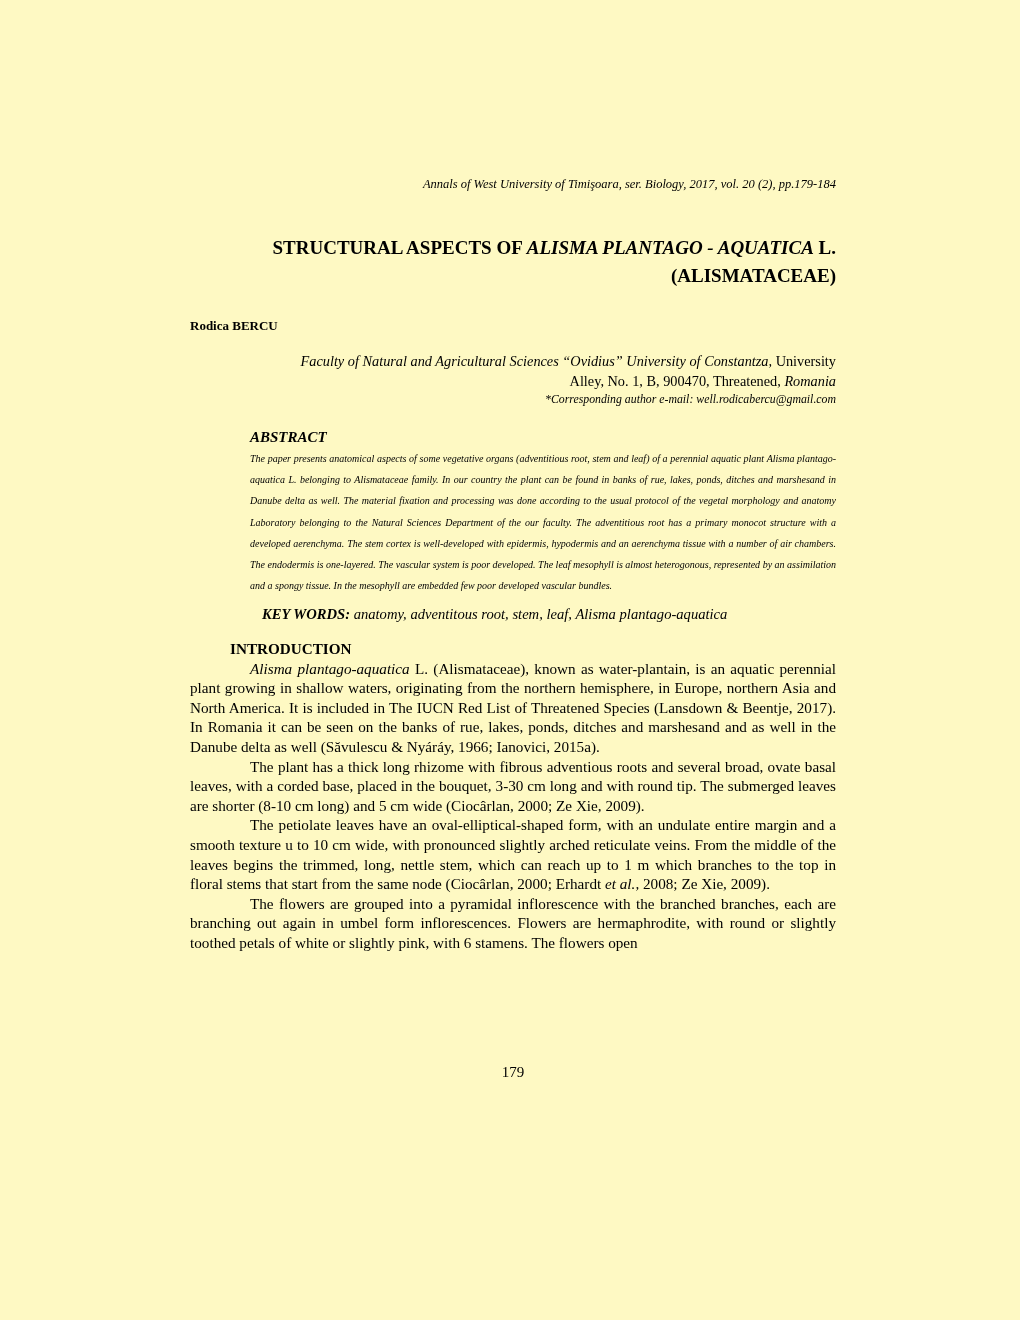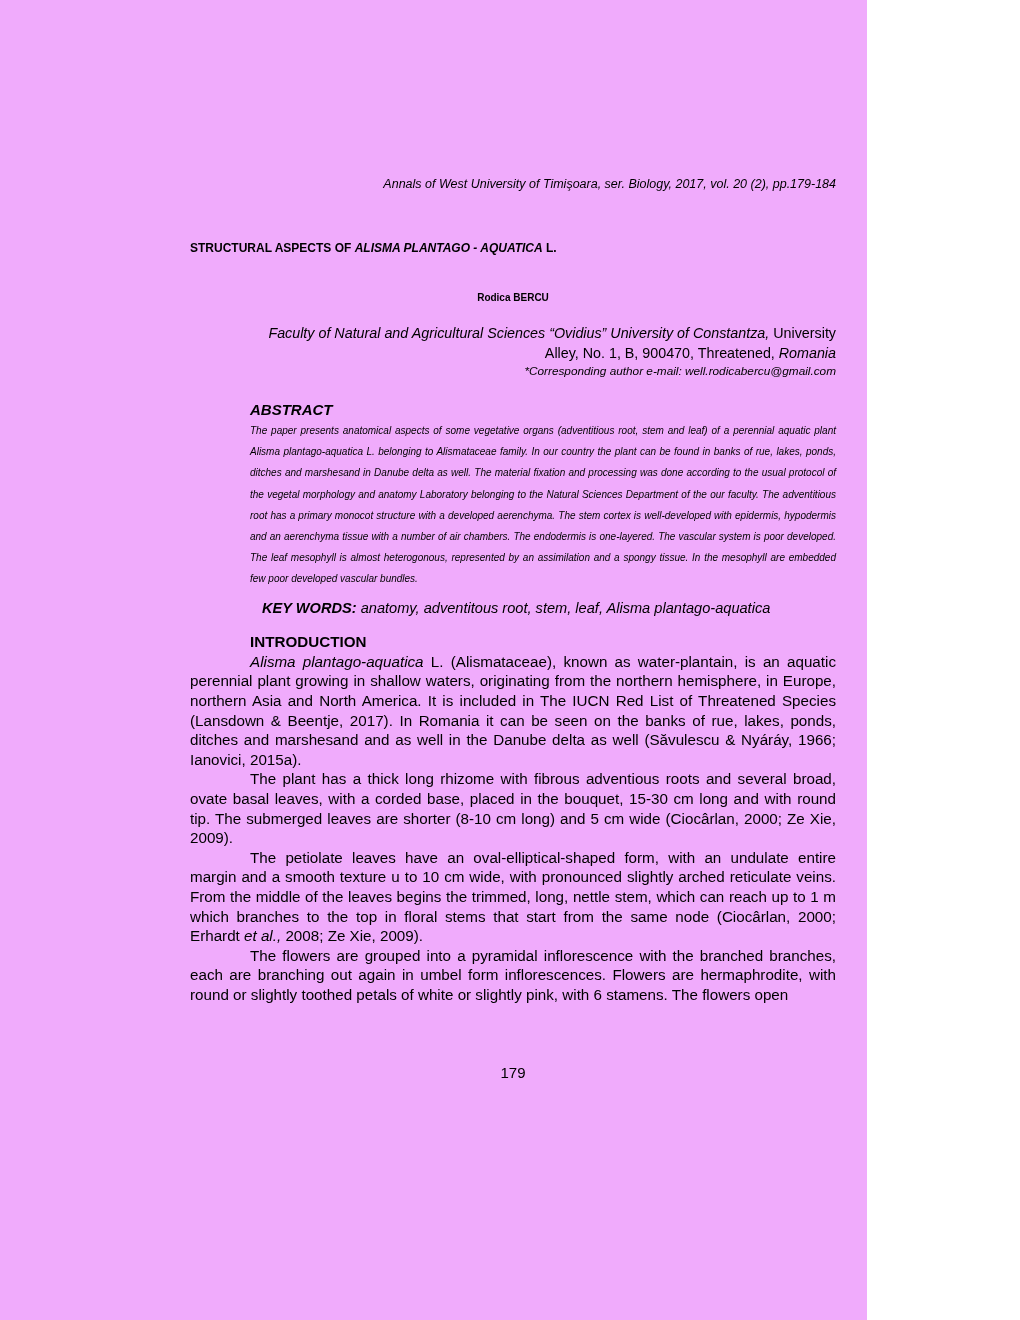--- a/index.html
+++ b/index.html
@@ -1,51 +1,51 @@
 <!DOCTYPE html>
 <html><head>
 <meta charset="utf-8">
 <style>
   * { box-sizing: border-box; }
   html, body { margin: 0; padding: 0; background: #ffffff; }
   .page {
     position: relative;
-    width: 867px;
+    width: 1020px;
     height: 1320px;
-    background: #f0abfc;
-    font-family: Liberation Sans, sans-serif;
+    background: #fef9c3;
+    font-family: Liberation Serif, serif;
     color: #000000;
     overflow: hidden;
   }
   .content {
     position: absolute;
     left: 190px;
     top: 0;
     width: 646px;
   }
   .running-head {
     margin-top: 176px;
     font-size: 12.5px;
     font-style: italic;
     text-align: right;
     line-height: 16px;
   }
   .title {
     margin: 42px 0 0 0;
-    font-size: 12px;
+    font-size: 19px;
     font-weight: bold;
-    text-align: left;
+    text-align: right;
     line-height: 28px;
   }
   .title .ital { font-style: italic; }
   .author {
     margin-top: 26px;
-    font-size: 10px;
+    font-size: 13px;
     font-weight: bold;
-    text-align: center;
+    text-align: left;
     line-height: 19px;
   }
   .affiliation { margin-top: 17px; text-align: right; }
   .affil-main { font-size: 14.3px; line-height: 19.5px; }
   .affil-main .ital { font-style: italic; }
   .affil-small { font-size: 11.8px; line-height: 16px; }
   .italic { font-style: italic; }
   .abstract-block { margin-left: 60px; margin-top: 20px; width: 586px; }
   .abstract-heading {
     font-size: 15px;
@@ -64,21 +64,21 @@
     margin: 8px;
     font-size: 14.6px;
     line-height: 21.2px;
     text-align: justify;
     text-indent: 4px;
   }
   .keywords .label { font-weight: bold; }
   .keywords .ital { font-style: italic; }
   .section-heading {
     margin-top: 13px;
-    margin-left: 60px;
+    margin-left: 40px;
     font-size: 15.2px;
     font-weight: bold;
     line-height: 20px;
   }
   .body-par {
     margin: 0;
     font-size: 15.2px;
     line-height: 19.6px;
     text-align: justify;
     text-indent: 60px;
@@ -96,41 +96,42 @@
 </head>
 <body>
 
 <div class="page">
   <div class="content">
 
     <div class="running-head">Annals of West University of Timişoara, ser. Biology, 2017, vol. 20 (2), pp.179-184</div>
 
     <h1 class="title">
       <div><span>STRUCTURAL ASPECTS OF </span><span class="ital">ALISMA PLANTAGO - AQUATICA</span><span> L.</span></div>
+      <div>(ALISMATACEAE)</div>
     </h1>
 
     <div class="author">Rodica BERCU</div>
 
     <div class="affiliation">
       <div class="affil-main"><span class="ital">Faculty of Natural and Agricultural Sciences “Ovidius” University of Constantza,</span><span> University</span></div>
       <div class="affil-main"><span>Alley, No. 1, B, 900470, Threatened, </span><span class="ital">Romania</span></div>
       <div class="affil-small italic">*Corresponding author e-mail: well.rodicabercu@gmail.com</div>
     </div>
 
     <div class="abstract-block">
       <div class="abstract-heading">ABSTRACT</div>
       <p class="abstract-text">The paper presents anatomical aspects of some vegetative organs (adventitious root, stem and leaf) of a perennial aquatic plant Alisma plantago-aquatica L. belonging to Alismataceae family. In our country the plant can be found in banks of rue, lakes, ponds, ditches and marshesand in Danube delta as well. The material fixation and processing was done according to the usual protocol of the vegetal morphology and anatomy Laboratory belonging to the Natural Sciences Department of the our faculty. The adventitious root has a primary monocot structure with a developed aerenchyma. The stem cortex is well-developed with epidermis, hypodermis and an aerenchyma tissue with a number of air chambers. The endodermis is one-layered. The vascular system is poor developed. The leaf mesophyll is almost heterogonous, represented by an assimilation and a spongy tissue. In the mesophyll are embedded few poor developed vascular bundles.</p>
       <p class="keywords"><span class="label ital">KEY WORDS:</span><span class="ital"> anatomy, adventitous root, stem, leaf, Alisma plantago-aquatica</span></p>
     </div>
 
     <div class="section-heading">INTRODUCTION</div>
 
     <p class="body-par"><span class="ital">Alisma plantago-aquatica</span><span> L. (Alismataceae), known as water-plantain, is an aquatic perennial plant growing in shallow waters, originating from the northern hemisphere, in Europe, northern Asia and North America. It is included in The IUCN Red List of Threatened Species (Lansdown &amp; Beentje, 2017). In Romania it can be seen on the banks of rue, lakes, ponds, ditches and marshesand and as well in the Danube delta as well (Săvulescu &amp; Nyáráy, 1966; Ianovici, 2015a).</span></p>
 
-    <p class="body-par">The plant has a thick long rhizome with fibrous adventious roots and several broad, ovate basal leaves, with a corded base, placed in the bouquet, 15-30 cm long and with round tip. The submerged leaves are shorter (8-10 cm long) and 5 cm wide (Ciocârlan, 2000; Ze Xie, 2009).</p>
+    <p class="body-par">The plant has a thick long rhizome with fibrous adventious roots and several broad, ovate basal leaves, with a corded base, placed in the bouquet, 3-30 cm long and with round tip. The submerged leaves are shorter (8-10 cm long) and 5 cm wide (Ciocârlan, 2000; Ze Xie, 2009).</p>
 
     <p class="body-par"><span>The petiolate leaves have an oval-elliptical-shaped form, with an undulate entire margin and a smooth texture u to 10 cm wide, with pronounced slightly arched reticulate veins. From the middle of the leaves begins the trimmed, long, nettle stem, which can reach up to 1 m which branches to the top in floral stems that start from the same node (Ciocârlan, 2000; Erhardt </span><span class="ital">et al.,</span><span> 2008; Ze Xie, 2009).</span></p>
 
     <p class="body-par">The flowers are grouped into a pyramidal inflorescence with the branched branches, each are branching out again in umbel form inflorescences. Flowers are hermaphrodite, with round or slightly toothed petals of white or slightly pink, with 6 stamens. The flowers open</p>
 
   </div>
 
   <div class="page-number">179</div>
 </div>
 

